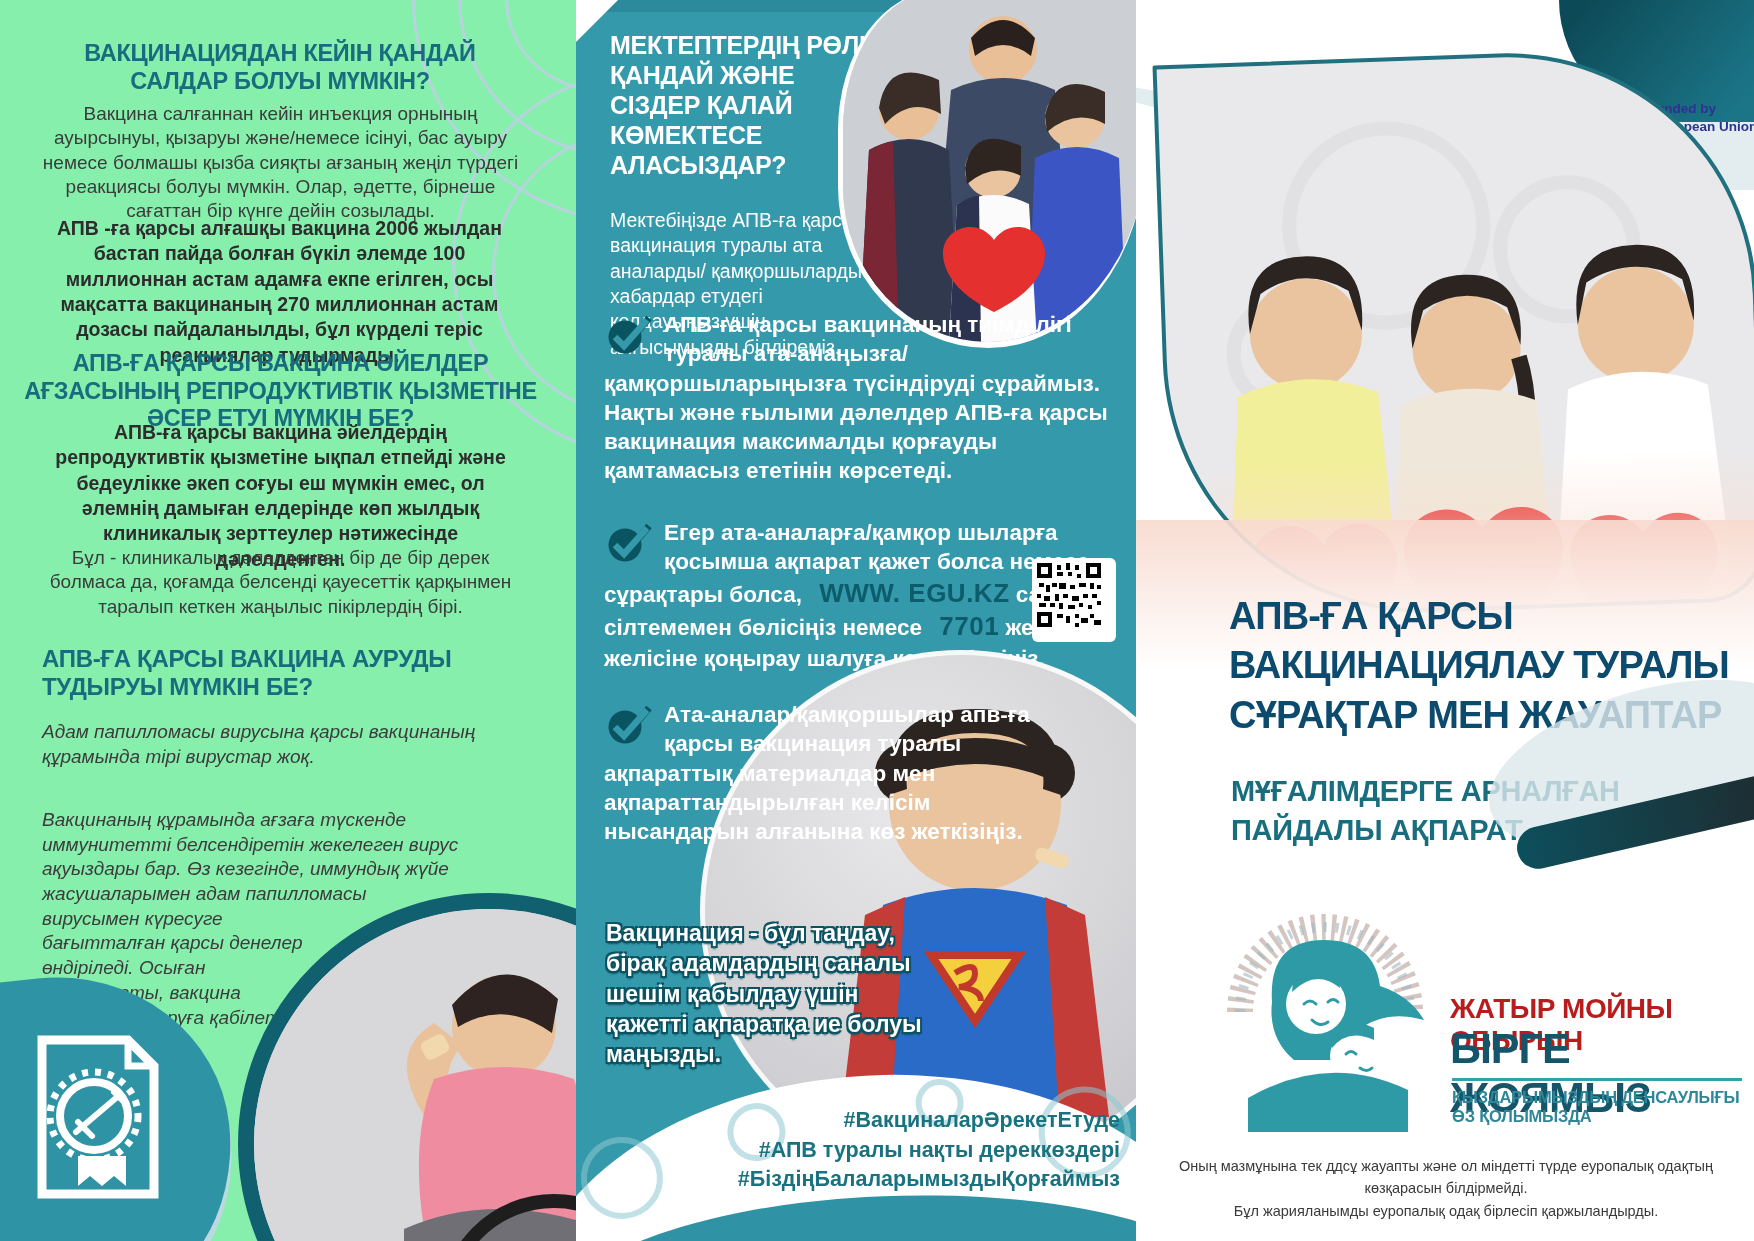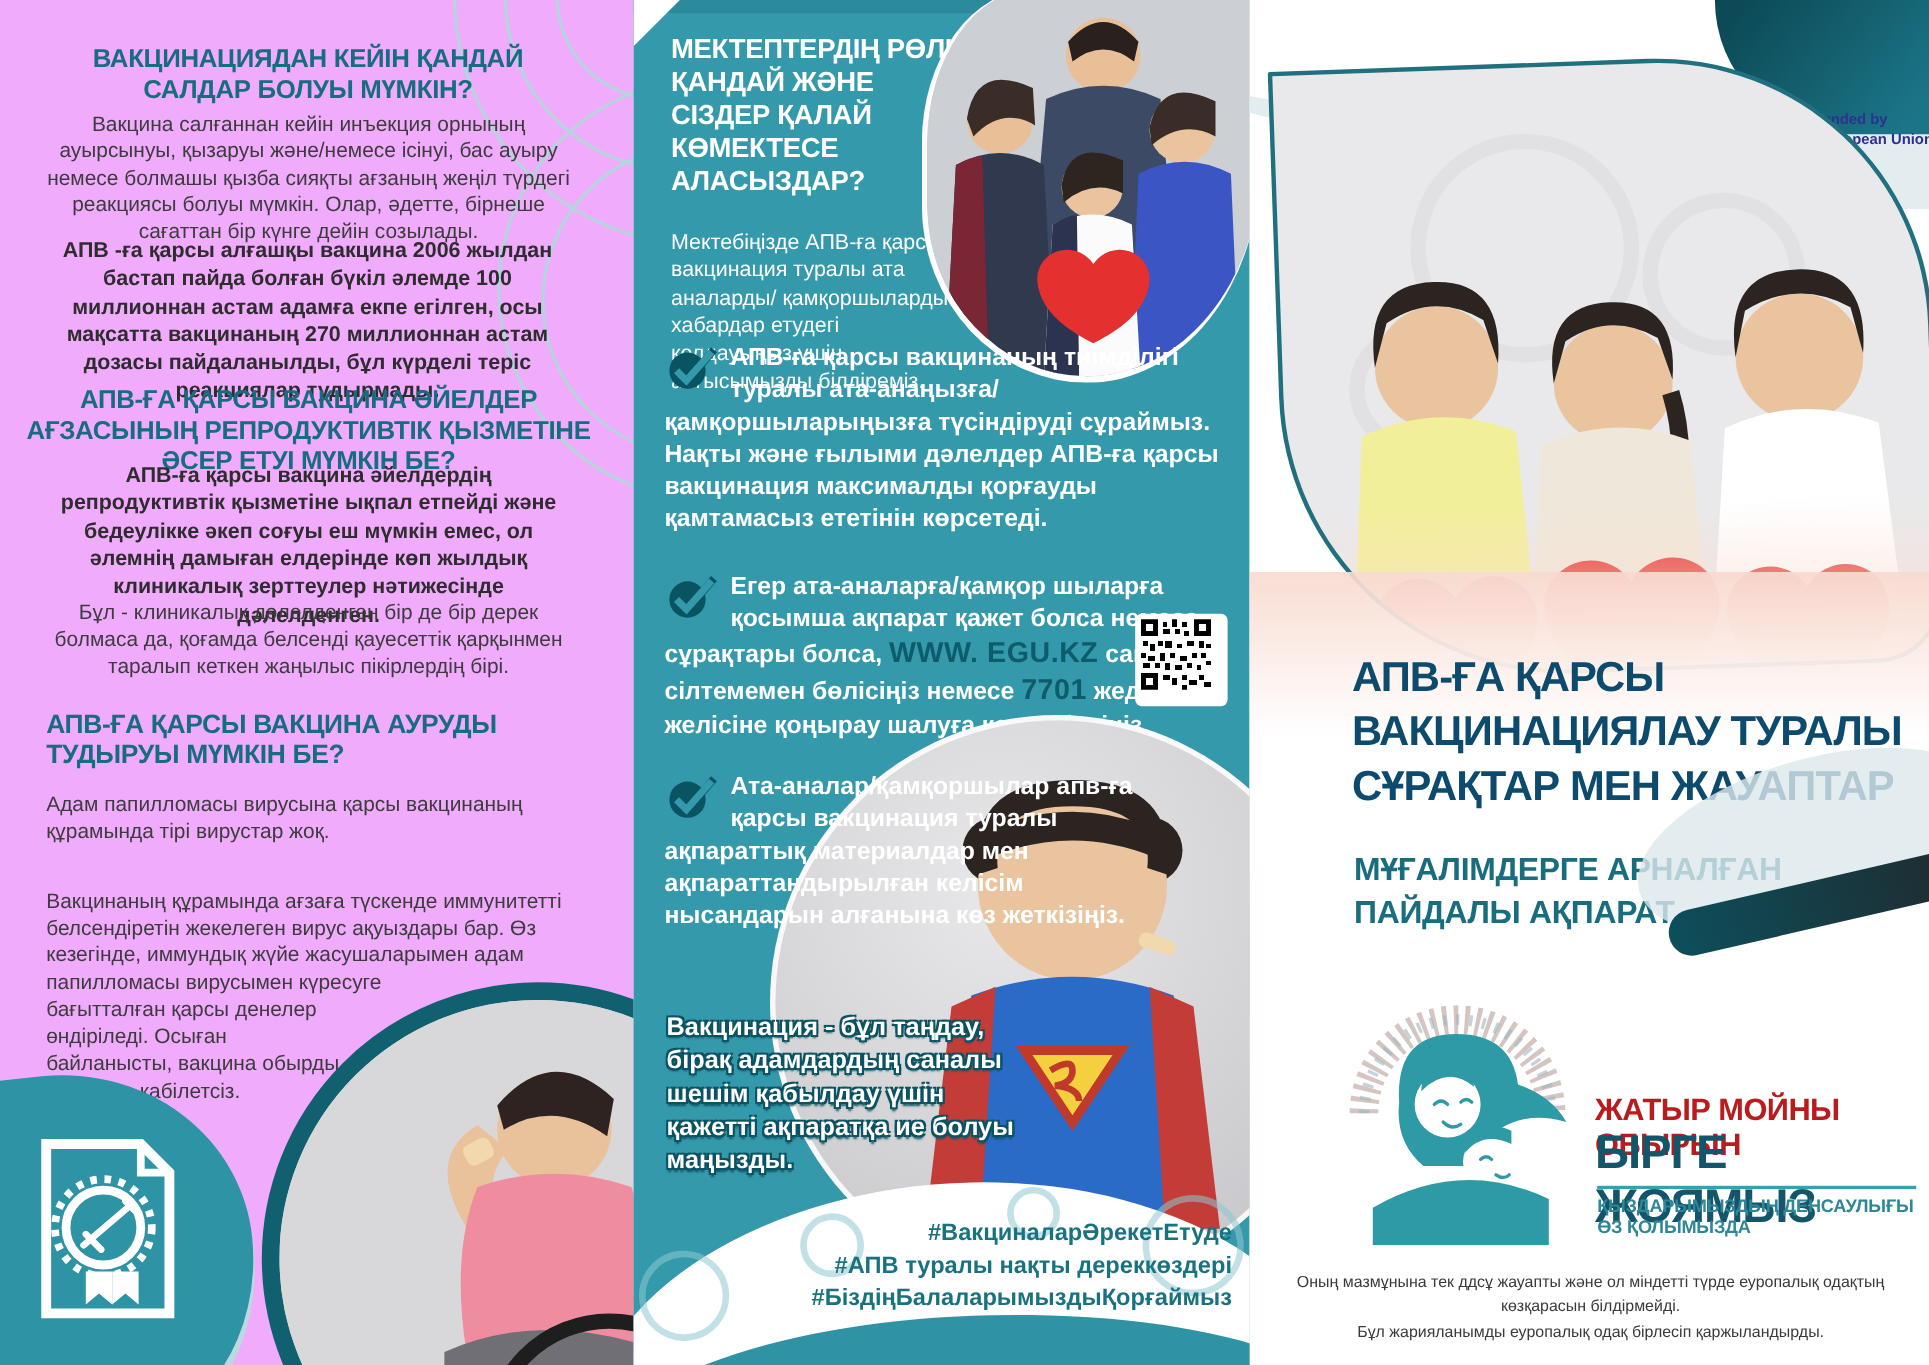--- a/index.html
+++ b/index.html
@@ -4,33 +4,33 @@
 <style>
   html,body{margin:0;padding:0;}
   body{
     width:1754px;height:1241px;position:relative;overflow:hidden;
     background:#ffffff;font-family:"Liberation Sans",sans-serif;
     -webkit-font-smoothing:antialiased;
   }
   .abs{position:absolute;}
 
   
-  .panel-left{left:0;top:0;width:576px;height:1241px;background:#f0abfc;overflow:hidden;}
+  .panel-left{left:0;top:0;width:576px;height:1241px;background:#86efac;overflow:hidden;}
   .panel-mid{left:576px;top:0;width:560px;height:1241px;background:#3599ac;overflow:hidden;}
   .panel-right{left:1136px;top:0;width:618px;height:1241px;background:#fff;overflow:hidden;}
 
   
   .arc{position:absolute;border:3px solid #b7d4de;border-radius:50%;}
   .lp-h{position:absolute;color:#176c7e;font-weight:bold;text-align:center;
         font-size:23.5px;line-height:1.18;letter-spacing:-0.3px;}
   .lp-h3{position:absolute;color:#176c7e;font-weight:bold;text-align:left;
         font-size:24px;line-height:1.18;letter-spacing:-0.3px;}
   .lp-p{position:absolute;color:#3c3c3c;font-size:19px;line-height:1.28;text-align:center;}
   .lp-pb{position:absolute;color:#2d2d2d;font-size:19.5px;line-height:1.3;text-align:center;font-weight:bold;}
-  .lp-pl{position:absolute;color:#3c3c3c;font-size:19px;line-height:1.3;text-align:left;}
+  .lp-pl{position:absolute;color:#3c3c3c;font-size:19px;line-height:1.3;text-align:left;font-style:italic;}
   .pic-spacer{float:right;width:210px;height:235px;shape-outside:circle(250px at 170px 330px);}
 
   .shield-back{left:-78px;top:988px;width:310px;height:330px;background:#bcd8e1;
       border-radius:28% 68% 55% 45%/25% 58% 62% 40%;transform:rotate(-7deg);}
   .shield{left:-70px;top:975px;width:300px;height:330px;background:#2e93a4;
       border-radius:30% 70% 55% 45%/25% 60% 60% 40%;transform:rotate(-6deg);}
 
   .photo-ring{left:238px;top:893px;width:470px;height:470px;border-radius:50%;
       background:#d9d9db;border:16px solid #11606f;overflow:hidden;}
 
@@ -39,21 +39,21 @@
   .corner-cut{left:0;top:0;width:0;height:0;border-top:42px solid #fff;border-right:42px solid transparent;}
   .mp-h{left:34px;top:30px;width:268px;color:#fff;font-weight:bold;font-size:25px;
         line-height:1.2;letter-spacing:-0.3px;}
   .mp-intro{left:34px;top:208px;width:268px;color:#fff;font-size:19.5px;line-height:1.3;}
   .family-blob{left:262px;top:-10px;width:302px;height:352px;overflow:hidden;
       border-radius:34% 0 52% 50%/40% 0 56% 46%;
       border-left:5px solid #fff;border-bottom:6px solid #fff;
       background:linear-gradient(160deg,#d6d9dc 0%,#bfc4c8 100%);}
   .bullet{position:absolute;color:#fff;font-weight:bold;font-size:22.5px;line-height:1.3;}
   .check{float:left;width:48px;height:42px;margin:2px 12px 0 0;}
-  .hl{color:#0d5c6b;font-weight:bold;letter-spacing:0.5px;}
+  .hl{color:#0d5c6b;font-weight:bold;letter-spacing:0.5px;margin-left:11px;}
   .qr-box{left:456px;top:558px;width:74px;height:74px;background:#fff;border-radius:6px;padding:5px;}
   .girl-circle{left:124px;top:650px;width:512px;height:512px;border-radius:50%;overflow:hidden;
       background:radial-gradient(circle at 40% 30%,#e8e8ea 0%,#c9c9cd 80%);
       border:5px solid rgba(255,255,255,.85);}
   .closing{left:30px;top:918px;width:320px;color:#fff;font-weight:bold;font-size:23px;line-height:1.32;
       text-shadow:-2px -2px 0 #0b5362,2px -2px 0 #0b5362,-2px 2px 0 #0b5362,2px 2px 0 #0b5362,0 3px 2px #0b5362;}
   .wave-white{left:-50px;top:1075px;width:700px;height:300px;background:#fff;
       border-radius:55% 60% 0 0/80% 95% 0 0;transform:rotate(-5deg);}
   .wave-teal{left:-40px;top:1196px;width:700px;height:140px;background:#2f93a5;
       border-radius:50% 55% 0 0/90% 90% 0 0;transform:rotate(-3deg);}

